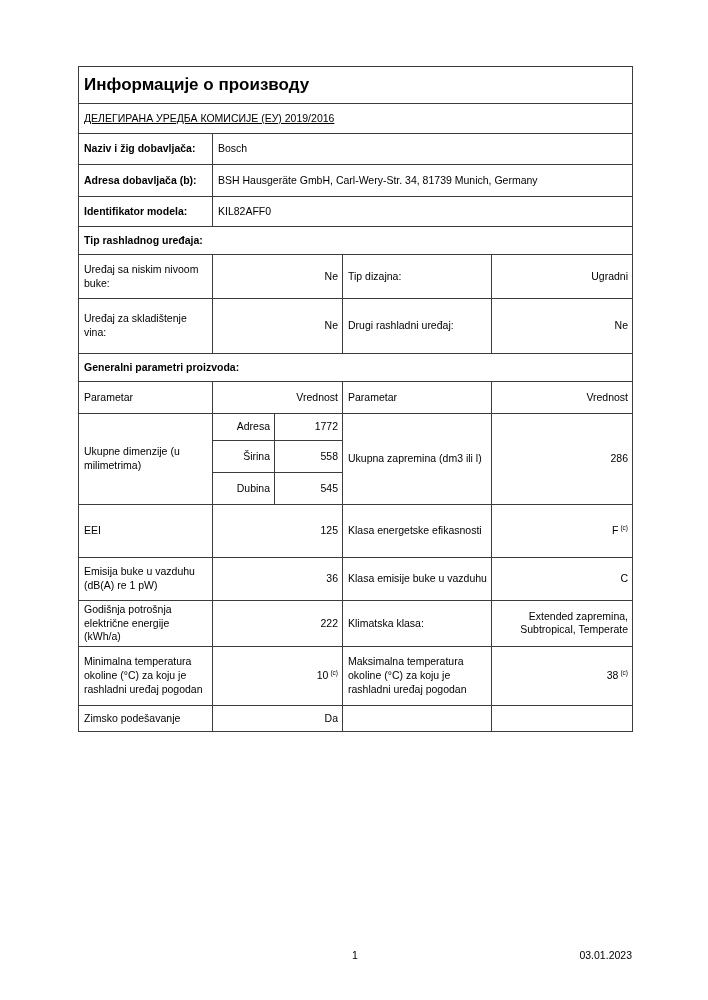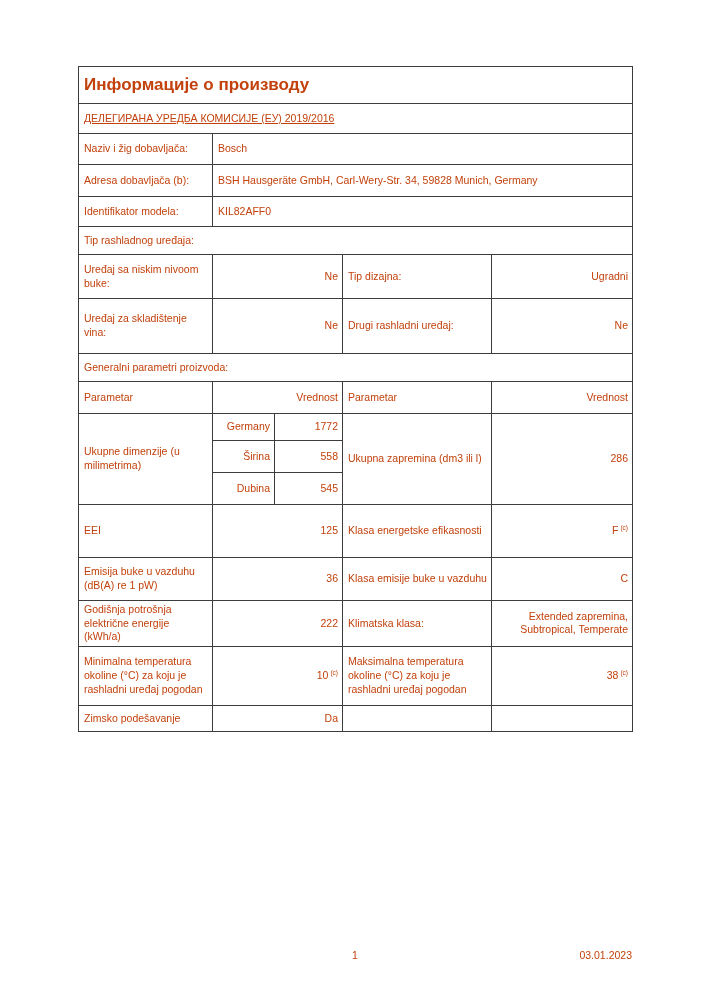--- a/index.html
+++ b/index.html
@@ -2,40 +2,40 @@
 <html><head>
 <meta charset="utf-8">
 <style>
   html, body { margin: 0; padding: 0; background: #ffffff; }
   .page {
     position: relative;
     width: 708px;
     height: 1000px;
     background: #ffffff;
     font-family: "Liberation Sans", sans-serif;
-    color: #c2410c;
+    color: #000000;
     overflow: hidden;
   }
   table.info {
     position: absolute;
     left: 78px;
     top: 66px;
     width: 554px;
     border-collapse: collapse;
     table-layout: fixed;
     font-size: 10.5px;
     line-height: 1.3;
   }
   table.info td {
     border: 1px solid #3c3c3c;
     padding: 2px 4px 2px 5px;
     vertical-align: middle;
     overflow: hidden;
   }
-  .b { font-weight: normal; }
+  .b { font-weight: bold; }
   .c { text-align: right; padding-left: 2px; padding-right: 2px; }
   .title-cell {
     font-size: 17px;
     font-weight: bold;
     padding: 8px 5px 8px 4px;
   }
   .subtitle-cell { padding-left: 4px; text-decoration: underline; }
   sup.note {
     font-size: 6.5px;
     vertical-align: super;
@@ -80,21 +80,21 @@
       <td colspan="5" class="subtitle-cell">ДЕЛЕГИРАНА УРЕДБА КОМИСИЈЕ (ЕУ) 2019/2016</td>
     </tr>
 
     <tr style="height:31px">
       <td class="b">Naziv i žig dobavljača:</td>
       <td colspan="4">Bosch</td>
     </tr>
 
     <tr style="height:32px">
       <td class="b">Adresa dobavljača (b):</td>
-      <td colspan="4">BSH Hausgeräte GmbH, Carl-Wery-Str. 34, 59828 Munich, Germany</td>
+      <td colspan="4">BSH Hausgeräte GmbH, Carl-Wery-Str. 34, 81739 Munich, Germany</td>
     </tr>
 
     <tr style="height:30px">
       <td class="b">Identifikator modela:</td>
       <td colspan="4">KIL82AFF0</td>
     </tr>
 
     <tr style="height:28px">
       <td colspan="5" class="b">Tip rashladnog uređaja:</td>
     </tr>
@@ -119,21 +119,21 @@
 
     <tr style="height:32px">
       <td>Parametar</td>
       <td colspan="2" class="c">Vrednost</td>
       <td>Parametar</td>
       <td class="c">Vrednost</td>
     </tr>
 
     <tr style="height:27px">
       <td rowspan="3">Ukupne dimenzije (u milimetrima)</td>
-      <td class="c">Germany</td>
+      <td class="c">Adresa</td>
       <td class="c">1772</td>
       <td rowspan="3">Ukupna zapremina (dm3 ili l)</td>
       <td rowspan="3" class="c">286</td>
     </tr>
 
     <tr style="height:32px">
       <td class="c">Širina</td>
       <td class="c">558</td>
     </tr>
 

